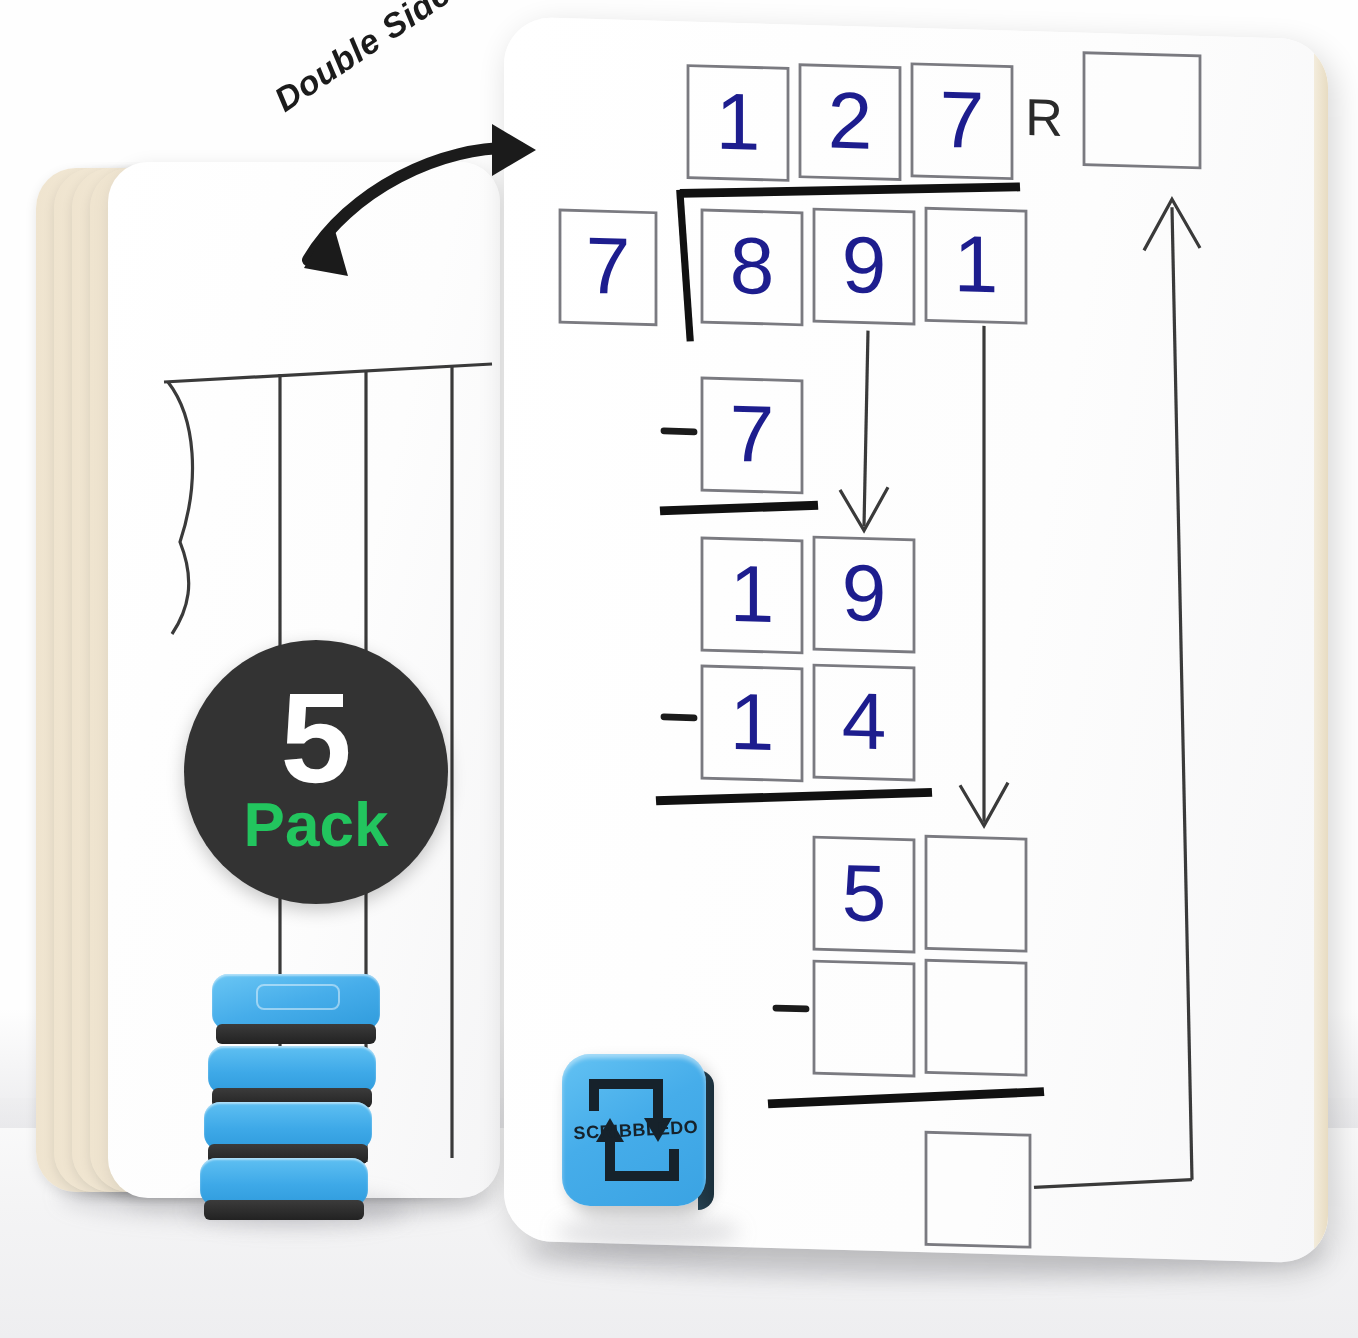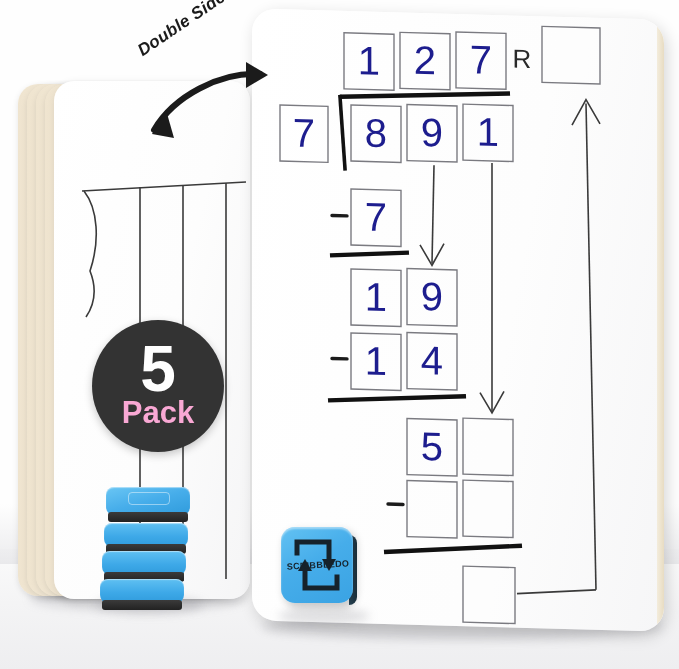--- a/index.html
+++ b/index.html
@@ -84,21 +84,21 @@
     border-radius:50%;
     background:#333333;
     box-shadow:0 3px 9px rgba(0,0,0,.22);
     display:flex;flex-direction:column;align-items:center;justify-content:center;
   }
   .packbadge .num{
     color:#fff;font-size:64px;line-height:.92;font-weight:bold;
     font-family:"Liberation Sans",sans-serif;margin-top:-4px;
   }
   .packbadge .word{
-    color:#f9a8d4;font-size:31px;line-height:1;font-weight:bold;
+    color:#22c55e;font-size:31px;line-height:1;font-weight:bold;
     font-family:"Liberation Sans",sans-serif;margin-top:-2px;
   }
 
   
   .erstack{position:absolute;left:100px;top:487px;width:96px;height:116px;}
   .er{
     position:absolute;left:0;width:84px;height:34px;
   }
   .er .body{
     position:absolute;left:0;top:0;width:84px;height:24px;border-radius:8px;

